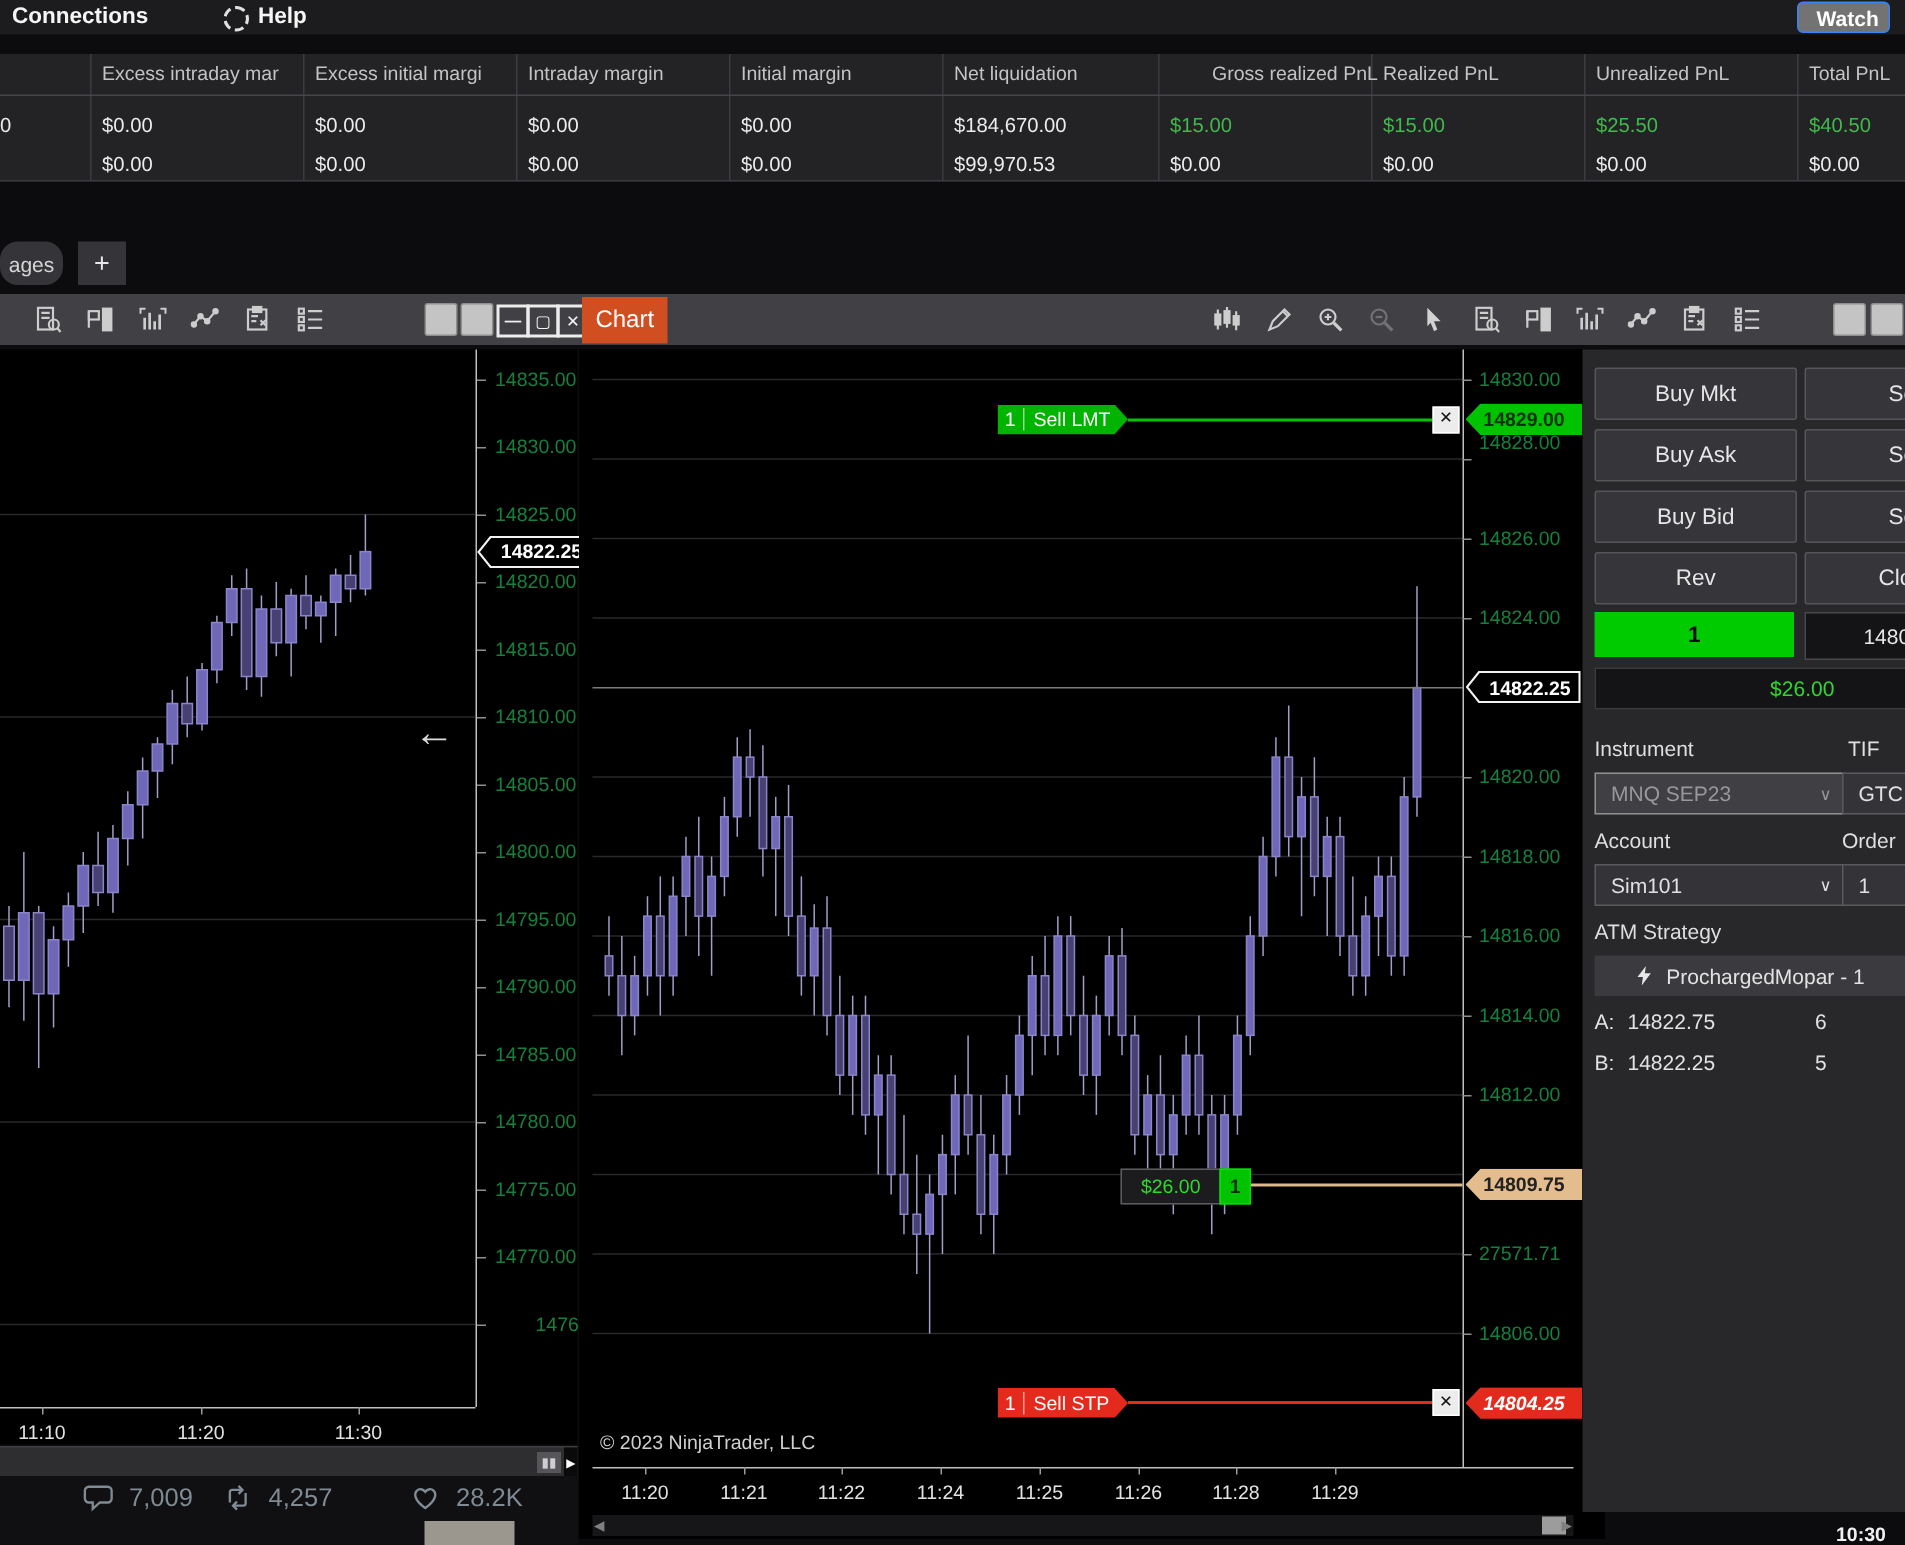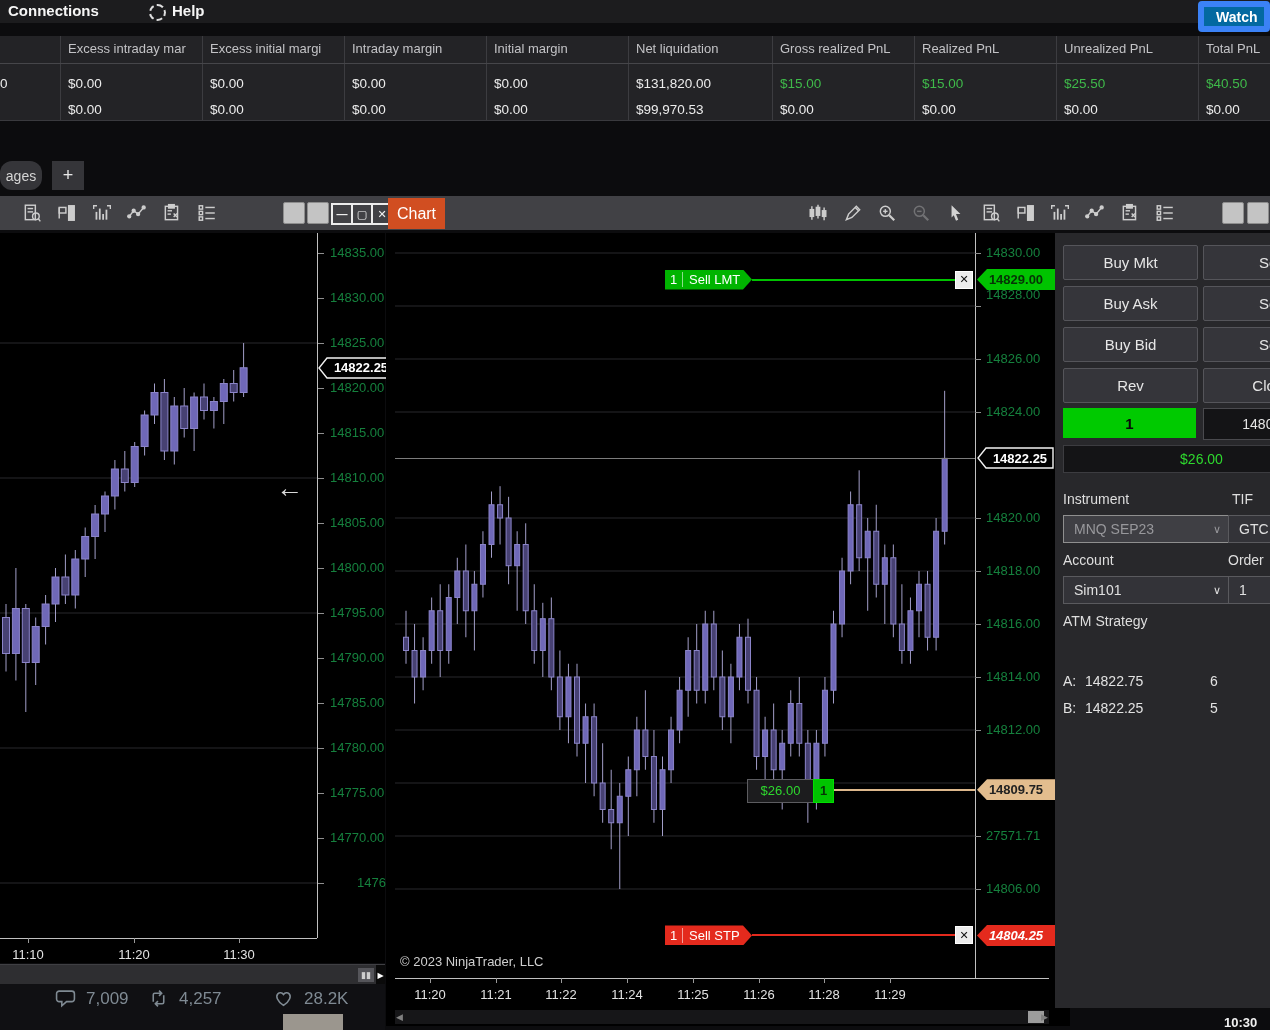--- a/index.html
+++ b/index.html
@@ -1,22 +1,22 @@
 <!DOCTYPE html>
 <html><head>
 <meta charset="utf-8">
 <style>
   html,body{margin:0;padding:0;width:1270px;height:1030px;background:#0c0c0e;overflow:hidden;
     font-family:"Liberation Sans","DejaVu Sans",sans-serif;position:relative;}
   
   .menubar{position:absolute;left:0;top:0;width:1270px;height:23px;background:#1c1c1e;color:#f2f2f2;}
   .menu-item{position:absolute;top:2px;font-size:15px;font-weight:600;color:#f5f5f5;cursor:default;}
   .help-circle{position:absolute;left:149px;top:4px;width:13px;height:13px;border:2px dashed #e0e0e0;border-radius:50%;}
-  .watch-btn{position:absolute;left:1198px;top:1px;height:19px;padding:0 7px;border:6px solid #3b82f6;border-radius:4px;
-    display:flex;align-items:center;gap:5px;color:#fff;font-weight:700;font-size:14px;background:#0369a1;}
+  .watch-btn{position:absolute;left:1198px;top:1px;height:19px;padding:0 7px;border:1px solid #3b82f6;border-radius:4px;
+    display:flex;align-items:center;gap:5px;color:#fff;font-weight:700;font-size:14px;background:#737373;}
   
   .acct-table{position:absolute;left:0;top:36px;width:1270px;height:84px;background:#232326;border-bottom:1px solid #3a3a3e;}
   .acct-table .vline{position:absolute;top:0;width:1px;height:84px;background:#3c3c40;}
   .acct-table .hline{position:absolute;left:0;top:27px;width:1270px;height:1px;background:#46464a;}
   .acct-th{position:absolute;height:18px;font-size:13px;color:#c3c3c6;white-space:nowrap;overflow:hidden;}
   .acct-td{position:absolute;height:18px;font-size:13.5px;color:#ececec;white-space:nowrap;overflow:hidden;}
   .acct-td.green{color:#3fba4a;}
   
   .tab{position:absolute;top:161px;height:29px;background:#353539;color:#d5d5d5;font-size:14px;
     display:flex;align-items:center;justify-content:center;}
@@ -141,30 +141,30 @@
     <div class="vline" style="left: 914px;"></div>
     <div class="vline" style="left: 1056px;"></div>
     <div class="vline" style="left: 1198px;"></div>
     <div class="hline"></div>
     <div class="acct-th" style="left: 0px; top: 5px;"></div>
     <div class="acct-th" style="left: 68px; top: 5px;">Excess intraday mar</div>
     <div class="acct-th" style="left: 210px; top: 5px;">Excess initial margi</div>
     <div class="acct-th" style="left: 352px; top: 5px;">Intraday margin</div>
     <div class="acct-th" style="left: 494px; top: 5px;">Initial margin</div>
     <div class="acct-th" style="left: 636px; top: 5px;">Net liquidation</div>
-    <div class="acct-th" style="left: 780px; top: 5px; text-align: center;">Gross realized PnL</div>
+    <div class="acct-th" style="left: 808px; top: 5px; text-align: center;">Gross realized PnL</div>
     <div class="acct-th" style="left: 922px; top: 5px;">Realized PnL</div>
     <div class="acct-th" style="left: 1064px; top: 5px;">Unrealized PnL</div>
     <div class="acct-th" style="left: 1206px; top: 5px;">Total PnL</div>
     <div class="acct-td" style="left: 0px; top: 40px;">0</div>
     <div class="acct-td" style="left: 68px; top: 40px;">$0.00</div>
     <div class="acct-td" style="left: 210px; top: 40px;">$0.00</div>
     <div class="acct-td" style="left: 352px; top: 40px;">$0.00</div>
     <div class="acct-td" style="left: 494px; top: 40px;">$0.00</div>
-    <div class="acct-td" style="left: 636px; top: 40px;">$131,820.00</div>
+    <div class="acct-td" style="left: 636px; top: 40px;">$184,670.00</div>
     <div class="acct-td green" style="left: 780px; top: 40px;">$15.00</div>
     <div class="acct-td green" style="left: 922px; top: 40px;">$15.00</div>
     <div class="acct-td green" style="left: 1064px; top: 40px;">$25.50</div>
     <div class="acct-td green" style="left: 1206px; top: 40px;">$40.50</div>
     <div class="acct-td" style="left: 0px; top: 66px;"></div>
     <div class="acct-td" style="left: 68px; top: 66px;">$0.00</div>
     <div class="acct-td" style="left: 210px; top: 66px;">$0.00</div>
     <div class="acct-td" style="left: 352px; top: 66px;">$0.00</div>
     <div class="acct-td" style="left: 494px; top: 66px;">$0.00</div>
     <div class="acct-td" style="left: 636px; top: 66px;">$99,970.53</div>
@@ -698,20 +698,26 @@
   <div class="dom-label" style="left:8px;top:319px">Account</div>
   <div class="dom-label" style="left:173px;top:319px">Order</div>
   <div class="dom-combo" style="left:8px;top:343px;width:155px">
     <span>Sim101</span>
       <span class="chev">∨</span>
   </div>
   <div class="dom-combo" style="left:173px;top:343px;width:97px">
     <span>1</span>
   </div>
   <div class="dom-label" style="left:8px;top:380px">ATM Strategy</div>
+  <div class="atm-bar">
+    <svg viewBox="0 0 16 16" width="13" height="13">
+      <polygon points="9,0 2,9 6.5,9 5.5,16 13,6 8,6" fill="#e8e8e8"></polygon>
+      </svg>
+    <span>ProchargedMopar - 1</span>
+  </div>
   <div class="ab-row" style="top:440px">
     <span>A:</span>
     <span class="px">14822.75</span>
     <span class="sz">6</span>
   </div>
   <div class="ab-row" style="top:467px">
     <span>B:</span>
     <span class="px">14822.25</span>
     <span class="sz">5</span>
   </div>

